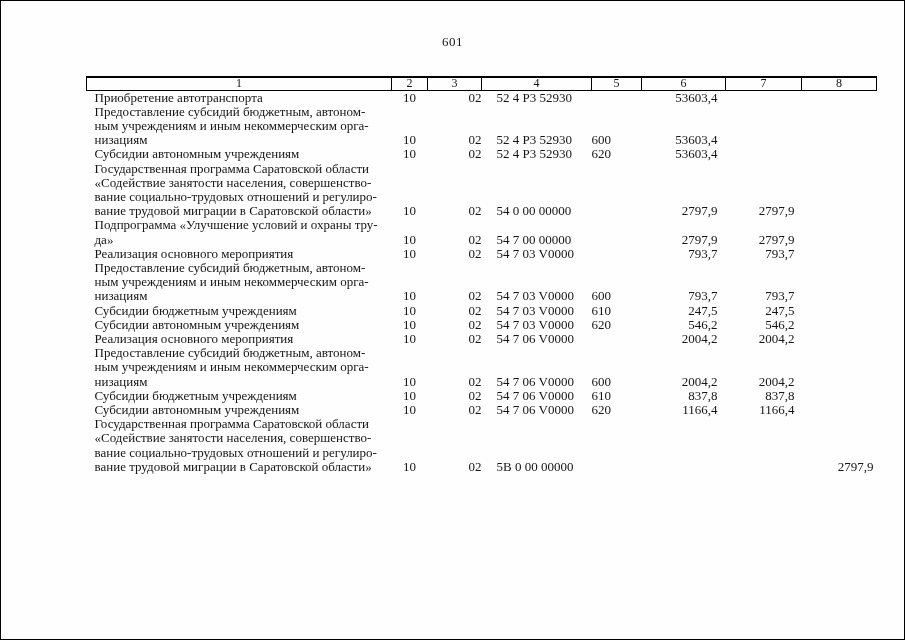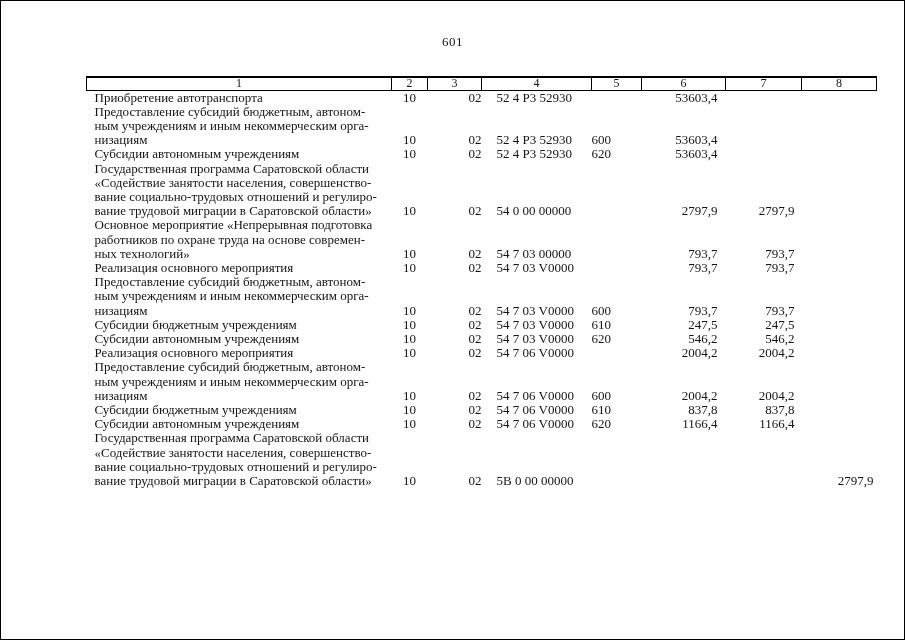--- a/index.html
+++ b/index.html
@@ -125,29 +125,28 @@
 вание трудовой миграции в Саратовской области»</td>
     <td class="c2">10</td>
     <td class="c3">02</td>
     <td class="c4">54 0 00 00000</td>
     <td class="c5"></td>
     <td class="c6">2797,9</td>
     <td class="c7">2797,9</td>
     <td class="c8"></td>
   </tr>
         <tr>
-    <td class="c1">Основное мероприятие «Непрерывная подготовка
-работников по охране труда на основе современ-
-ных технологий»</td>
-    <td class="c2">10</td>
-    <td class="c3">02</td>
-    <td class="c4">54 7 03 00000</td>
-    <td class="c5"></td>
-    <td class="c6">793,7</td>
-    <td class="c7">793,7</td>
+    <td class="c1">Подпрограмма «Улучшение условий и охраны тру-
+да»</td>
+    <td class="c2">10</td>
+    <td class="c3">02</td>
+    <td class="c4">54 7 00 00000</td>
+    <td class="c5"></td>
+    <td class="c6">2797,9</td>
+    <td class="c7">2797,9</td>
     <td class="c8"></td>
   </tr>
         <tr>
     <td class="c1">Реализация основного мероприятия</td>
     <td class="c2">10</td>
     <td class="c3">02</td>
     <td class="c4">54 7 03 V0000</td>
     <td class="c5"></td>
     <td class="c6">793,7</td>
     <td class="c7">793,7</td>

